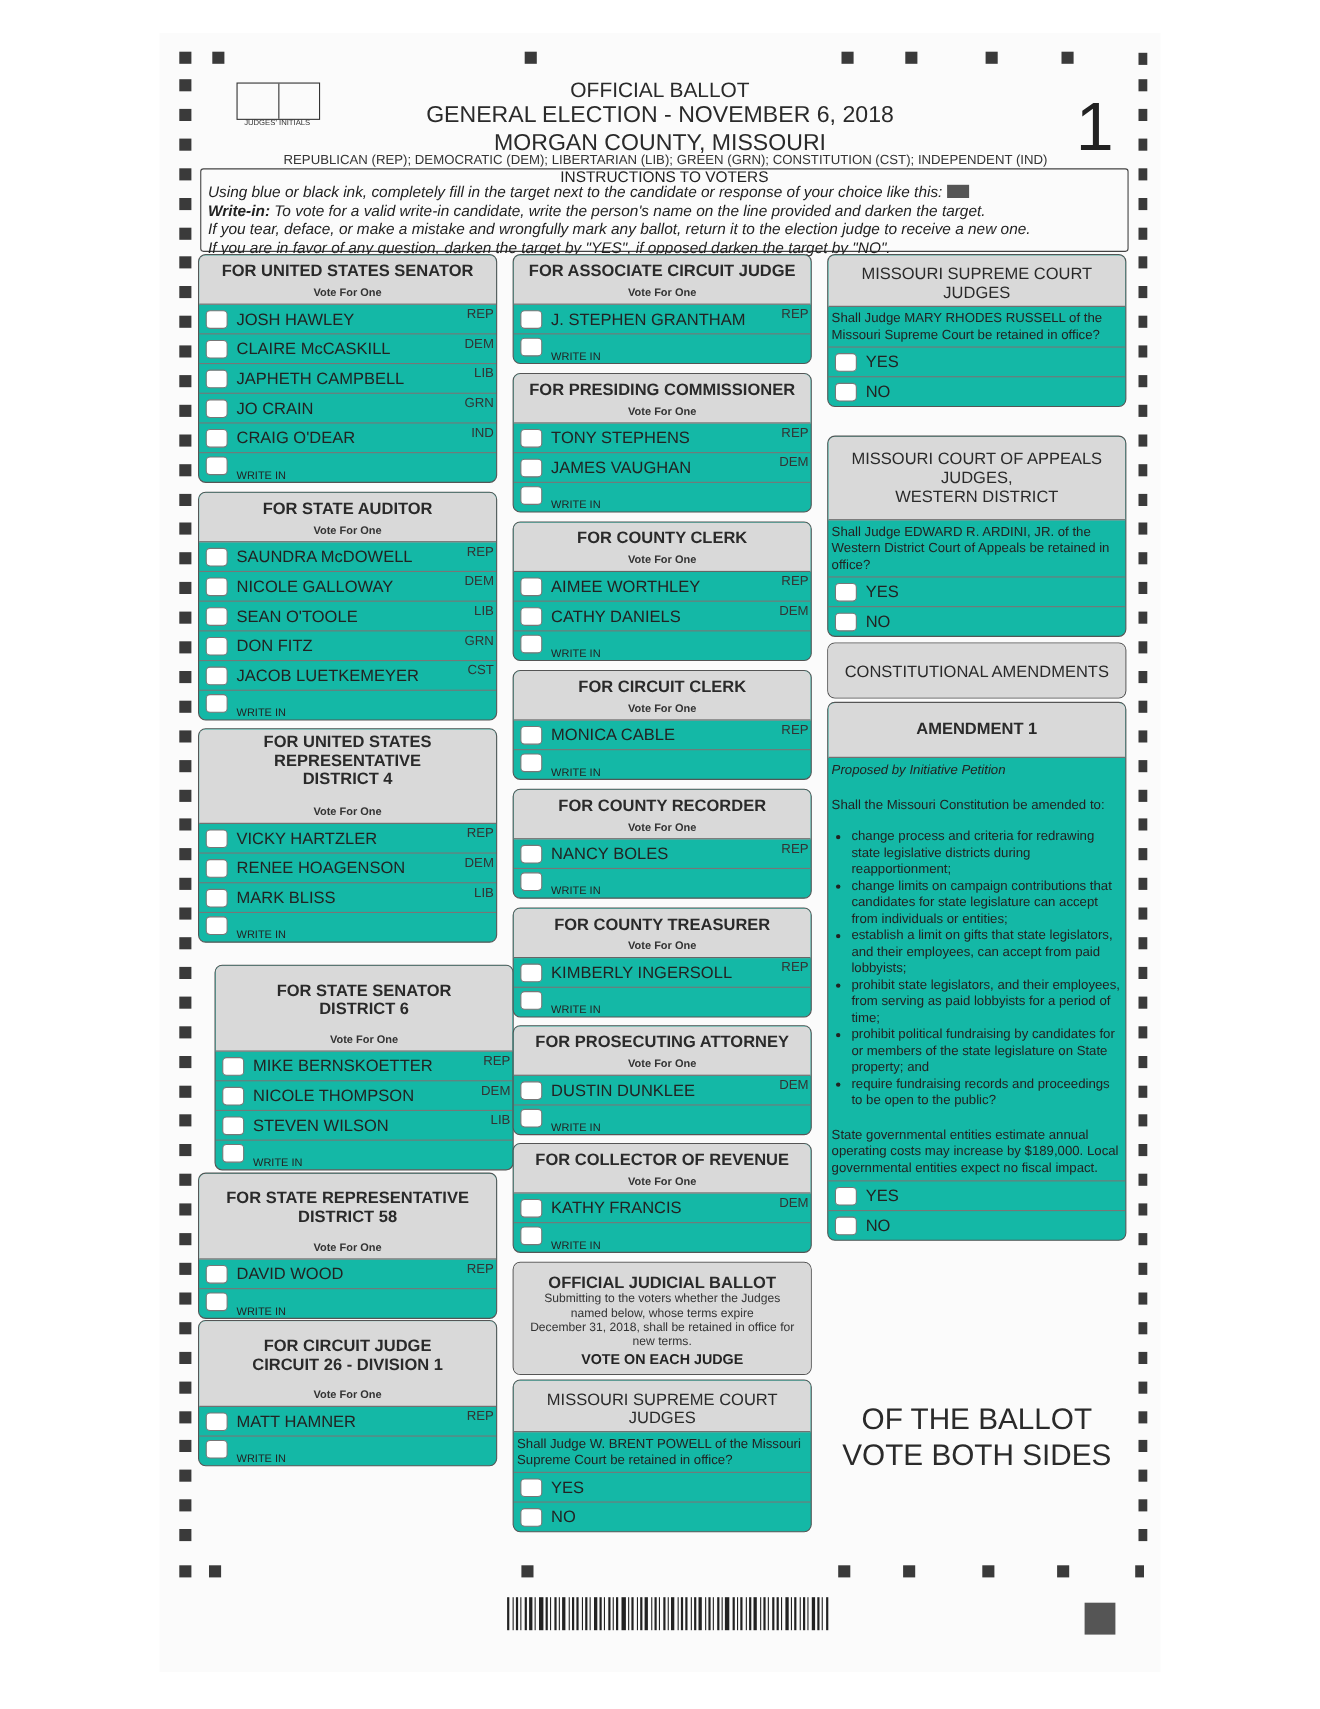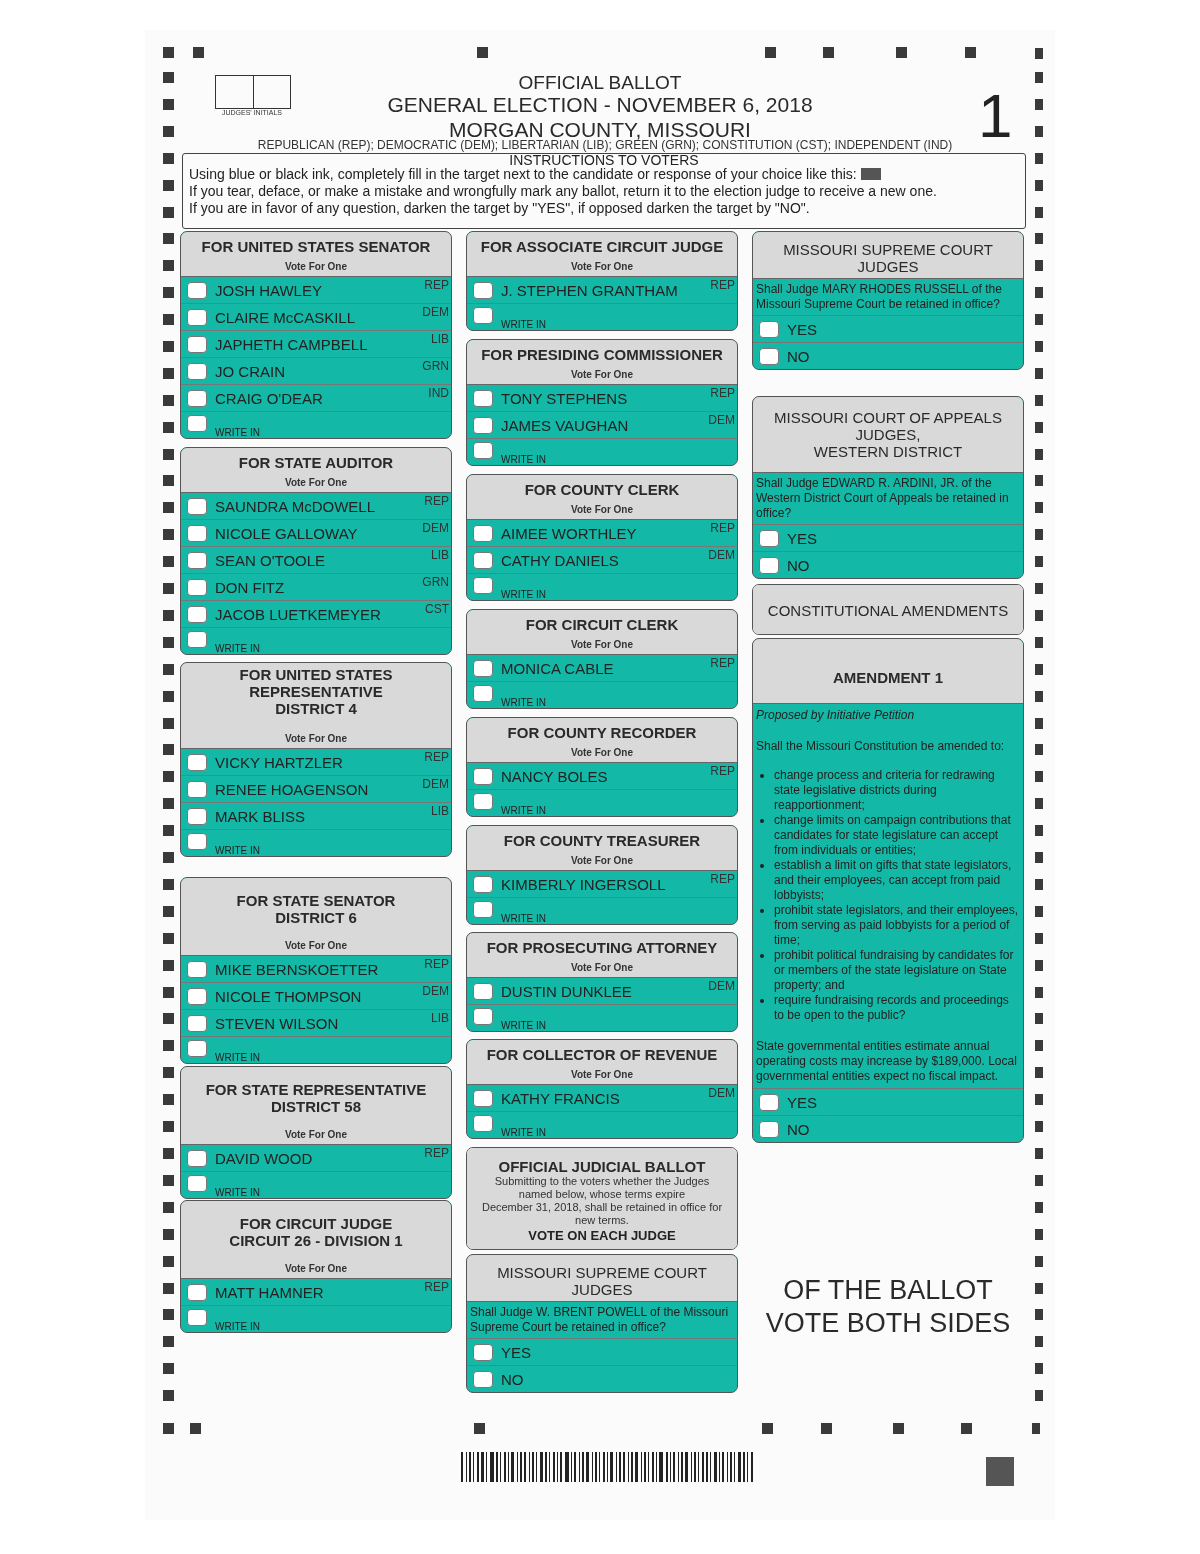--- a/index.html
+++ b/index.html
@@ -12,21 +12,21 @@
   .initials div:last-child{border-right:none;}
   .initials-label{position:absolute;left:215px;top:109px;width:74px;text-align:center;font-size:7px;color:#333;}
   .hdr{position:absolute;left:300px;width:600px;text-align:center;color:#2a2a2a;}
   .h1{top:72px;font-size:19px;}
   .h2{top:93px;font-size:21px;}
   .h3{top:118px;font-size:21px;}
   .ballot-num{position:absolute;left:978px;top:85px;font-size:62px;color:#222;line-height:1;}
   .parties{position:absolute;left:180px;top:138px;width:850px;text-align:center;font-size:12px;color:#333;}
   .instr{position:absolute;left:182px;top:153px;width:842px;height:74px;border:1.5px solid #444;border-radius:3px;font-size:14px;line-height:17px;color:#222;}
   .instr .title{text-align:center;font-size:14px;line-height:12px;margin-top:0;}
-  .instr p{margin:0 0 0 6px;}
+  .instr p{margin:0 0 0 6px;font-style:italic;}
   .instr .fill{display:inline-block;width:20px;height:12px;background:#555;vertical-align:-1px;}
   .race{border:1.5px solid #555;border-radius:7px;background:#14b8a6;margin-bottom:0;overflow:hidden;position:absolute;width:270px;}
   .race .head{background:#d9d9d9;text-align:center;padding:6px 4px 4px;border-bottom:1.5px solid #666;}
   .race .head .title{font-weight:bold;font-size:15px;line-height:17px;color:#2a2a2a;}
   .race .head .title.normal{font-weight:normal;}
   .race .head .vfo{font-weight:bold;font-size:10px;margin-top:6px;color:#333;}
   .row{position:relative;height:26px;border-bottom:1.5px solid #777;display:flex;align-items:center;}
   .row:last-child{border-bottom:none;}
   .box{width:18px;height:15px;border:1.5px solid #777;border-radius:4px;margin-left:6px;flex:none;background:#fff;}
   .cname{font-size:15px;margin-left:8px;color:#222;}
@@ -181,20 +181,21 @@
 <div class="initials-label">JUDGES' INITIALS</div>
 <div class="hdr h1">OFFICIAL BALLOT</div>
 <div class="hdr h2">GENERAL ELECTION - NOVEMBER 6, 2018</div>
 <div class="hdr h3">MORGAN COUNTY, MISSOURI</div>
 <div class="ballot-num">1</div>
 <div class="parties">REPUBLICAN (REP); DEMOCRATIC (DEM); LIBERTARIAN (LIB); GREEN (GRN);  CONSTITUTION (CST); INDEPENDENT (IND)</div>
 
 <div class="instr">
   <div class="title">INSTRUCTIONS TO VOTERS</div>
   <p><span>Using blue or black ink, completely fill in the target next to the candidate or response of your choice like this:</span> <span class="fill"></span></p>
+  <p><b>Write-in:</b><span> To vote for a valid write-in candidate, write the person's name on the line provided and darken the target.</span></p>
   <p>If you tear, deface, or make a mistake and wrongfully mark any ballot, return it to the election judge to receive a new one.</p>
   <p>If you are in favor of any question, darken the target by "YES", if opposed darken the target by "NO".</p>
 </div>
 
 <div class="race" style="left:180px;top:231px">
   <div class="head">
       <div class="title">FOR UNITED STATES SENATOR</div>
       <div class="vfo">Vote For One</div>
     </div>
   <div class="row">
@@ -285,21 +286,21 @@
       <span class="box"></span>
       <span class="cname">MARK BLISS</span>
       <span class="party">LIB</span>
     </div>
   <div class="row write">
       <span class="box"></span>
       <span class="cname">WRITE IN</span>
     </div>
 </div>
 
-<div class="race" style="left:180px;top:877px">
+<div class="race" style="left:195px;top:877px">
   <div class="head" style="padding-top:14px">
       <div class="title">FOR STATE SENATOR</div>
       <div class="title">DISTRICT 6</div>
       <div class="vfo" style="margin-top:14px">Vote For One</div>
     </div>
   <div class="row">
       <span class="box"></span>
       <span class="cname">MIKE BERNSKOETTER</span>
       <span class="party">REP</span>
     </div>
@@ -551,21 +552,21 @@
     </div>
 </div>
 
 <div class="race" style="left:752px;top:584px">
   <div class="head" style="border-bottom:none;padding:17px 4px 15px">
       <div class="title normal">CONSTITUTIONAL AMENDMENTS</div>
     </div>
 </div>
 
 <div class="race" style="left:752px;top:638px">
-  <div class="head" style="padding:30px 4px 17px">
+  <div class="head" style="padding:15px 4px 17px">
       <div class="title">AMENDMENT 1</div>
     </div>
   <div class="amend-body">
     <span class="ital">Proposed by Initiative Petition</span>
     <div>Shall the Missouri Constitution be amended to:</div>
     <ul>
       <li>change process and criteria for redrawing state legislative districts during reapportionment;</li>
       <li>change limits on campaign contributions that candidates for state legislature can accept from individuals or entities;</li>
       <li>establish a limit on gifts that state legislators, and their employees, can accept from paid lobbyists;</li>
       <li>prohibit state legislators, and their employees, from serving as paid lobbyists for a period of time;</li>

